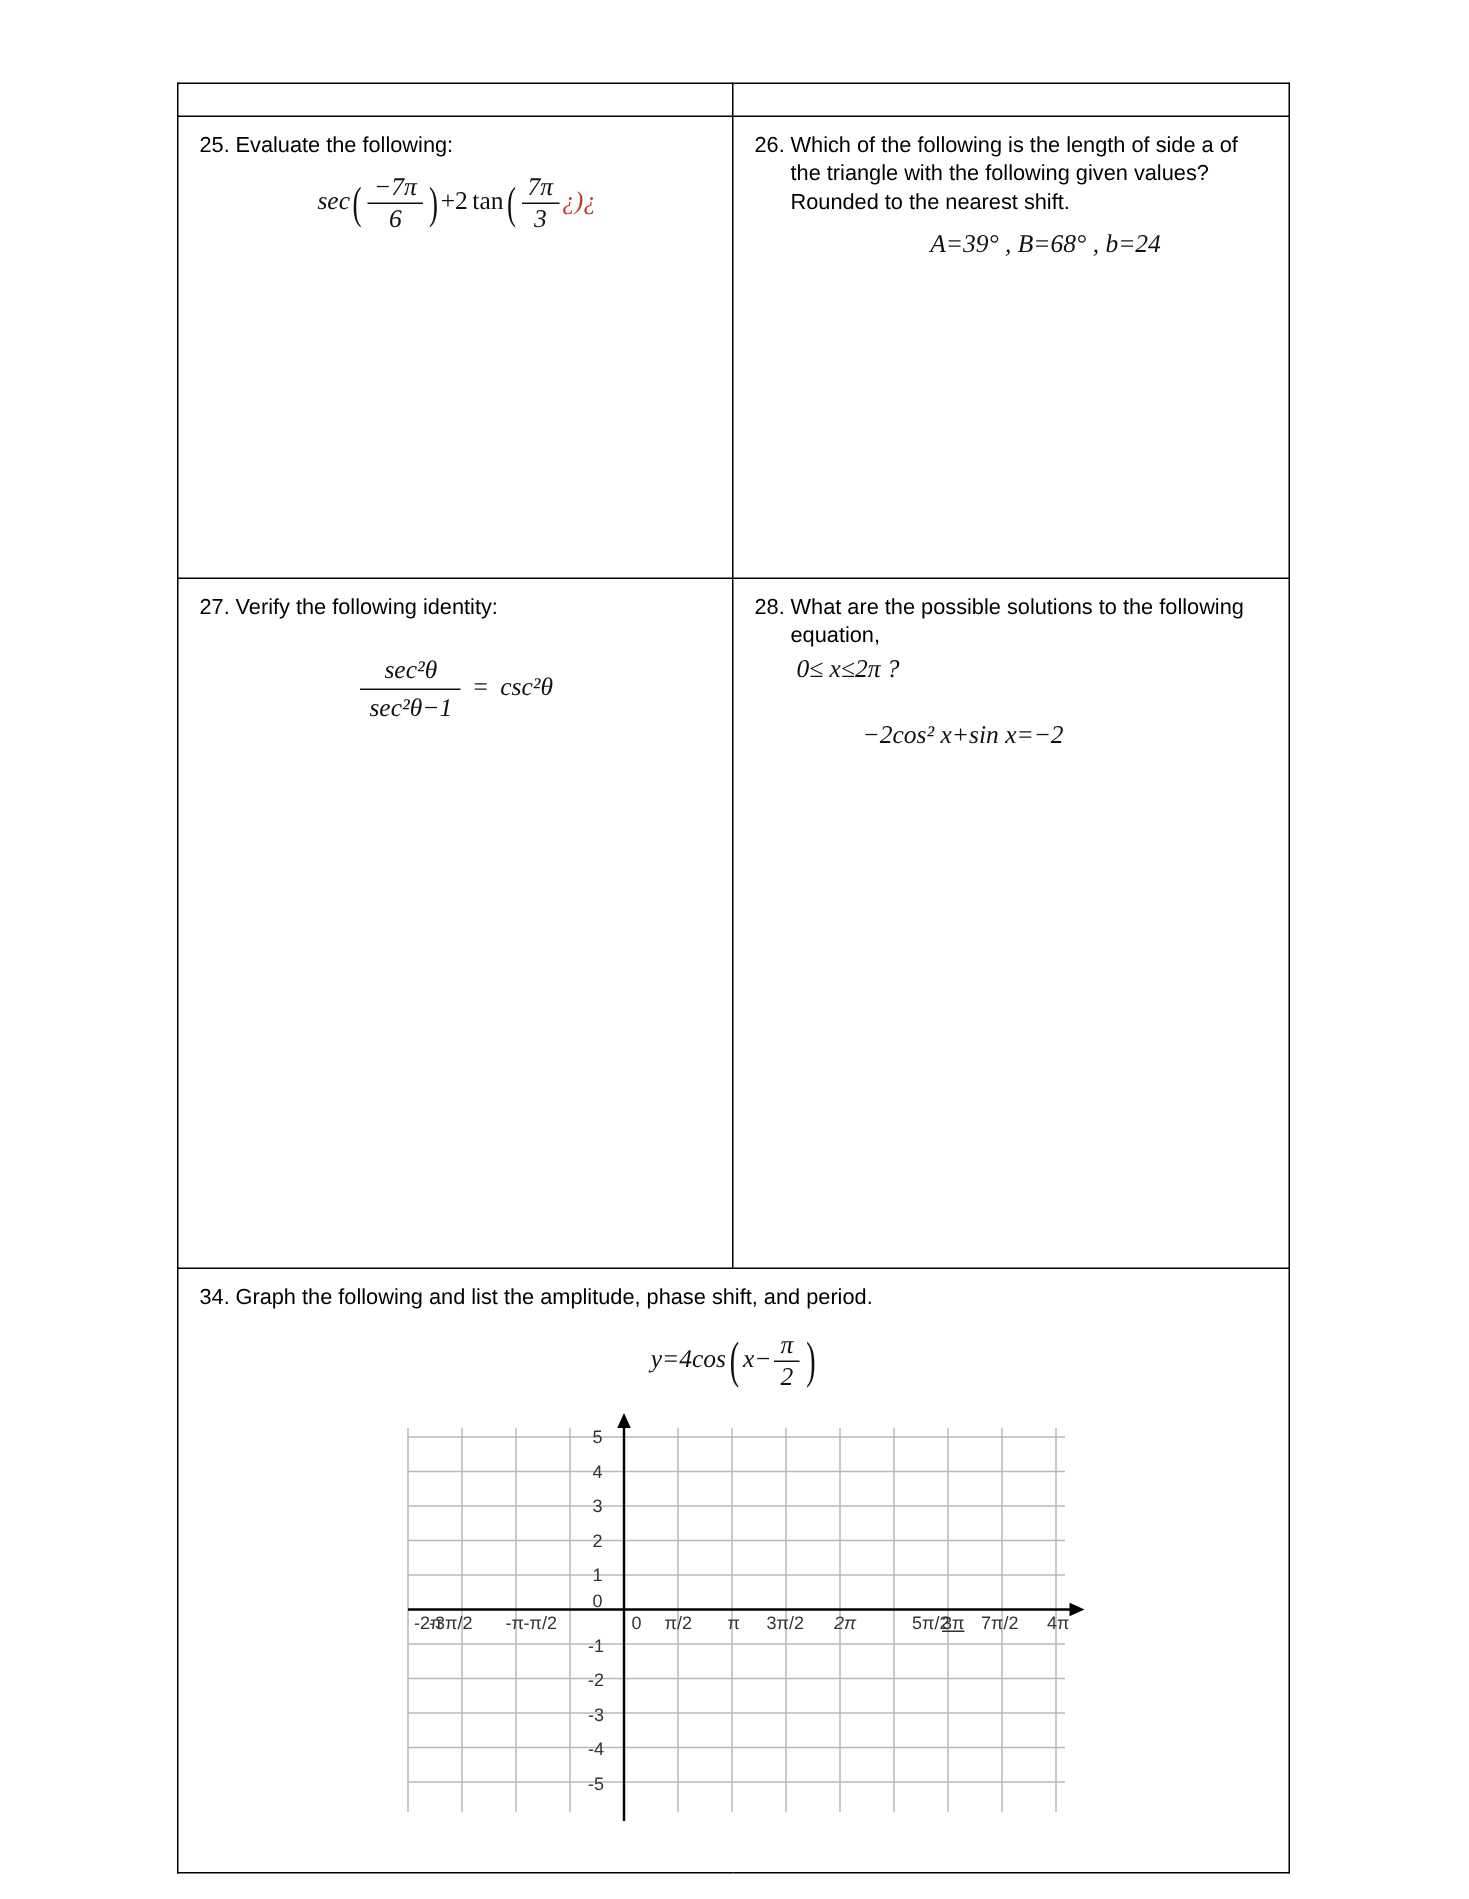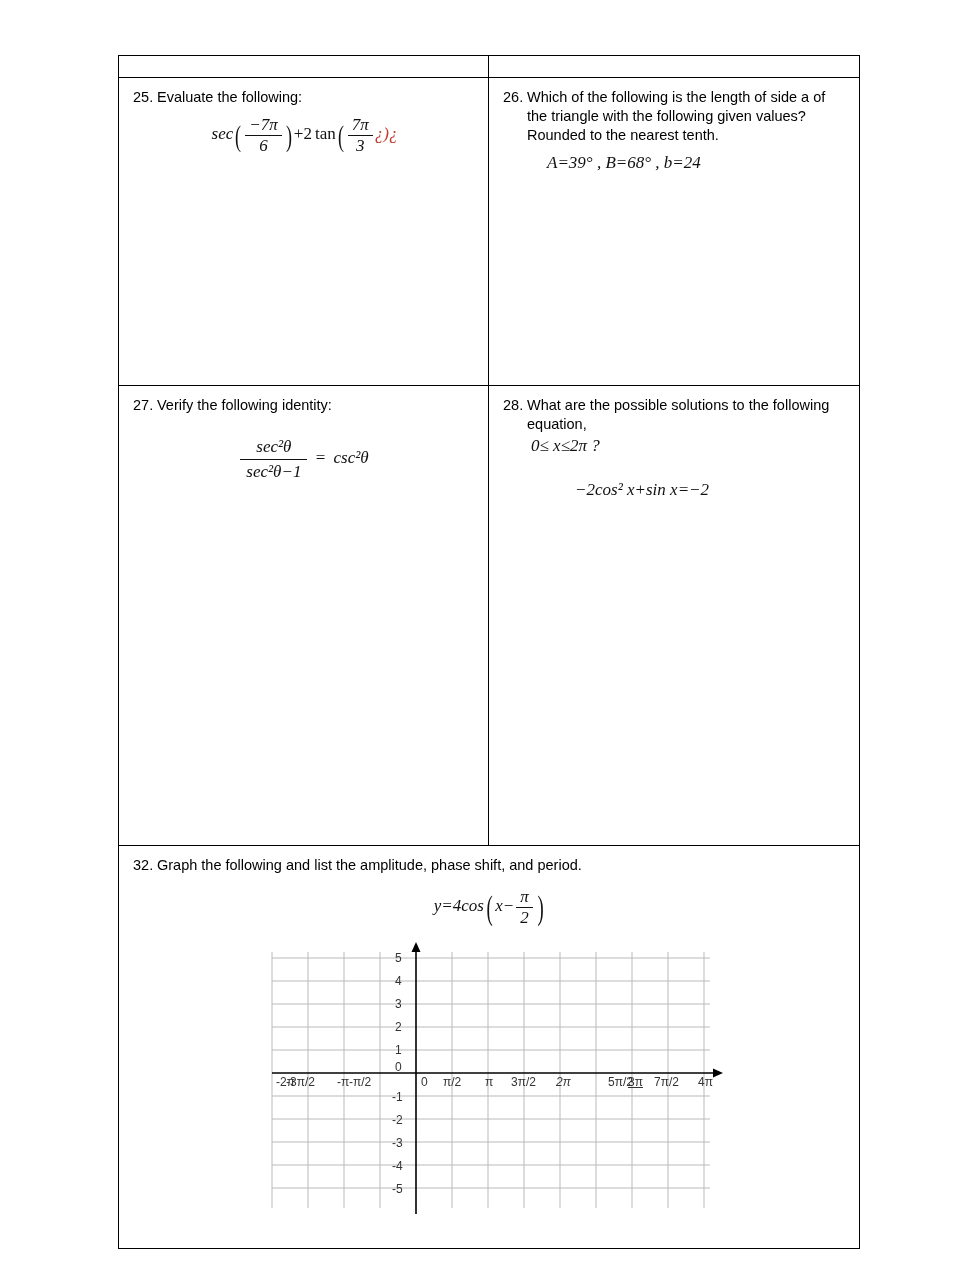--- a/index.html
+++ b/index.html
@@ -80,21 +80,21 @@
   .paren-big {
     display: inline-block;
     font-size: 30px;
     font-style: normal;
     vertical-align: middle;
     transform: scaleX(0.6);
     line-height: 1;
   }
 
   .math-center { text-align: center; margin-top: 10px; }
-  .math-indent { margin-left: 44px; margin-top: 8px; }
+  .math-indent { margin-left: 44px; margin-top: 8px; text-align: center; }
 
   
   #q25-expr { margin-top: 8px; text-align: center; }
 
   
   #q27-expr { margin-top: 22px; text-align: center; }
   .fracbig {
     display: inline-block;
     vertical-align: middle;
     text-align: center;
@@ -145,21 +145,21 @@
               <span class="qnum">25.</span><span class="qtext">Evaluate the following:</span>
             </div>
             <div id="q25-expr" class="math">
               <span>sec</span><span class="paren-big">(</span><span class="frac"><span class="num">−7π</span><span class="den">6</span></span><span class="paren-big">)</span><span class="up">+2</span><span class="up" style="margin-left:3px">tan</span><span class="paren-big">(</span><span class="frac"><span class="num">7π</span><span class="den">3</span></span><span class="red">¿)¿</span>
             </div>
           </div>
         </td>
         <td>
           <div class="cell-inner">
             <div>
-              <span class="qnum">26.</span><span class="qtext"><span>Which of the following is the length of</span> <span>side a of the triangle with the following</span> <span>given values? Rounded to the nearest</span> <span>tenth.</span></span>
+              <span class="qnum">26.</span><span class="qtext"><span>Which of the following is the length of</span> <span>side a of the triangle with the following</span> <span>given values? Rounded to the nearest</span> <span>shift.</span></span>
             </div>
             <div class="math math-indent">A=39° , B=68° , b=24</div>
           </div>
         </td>
       </tr>
 
       <tr>
         <td style="height:459px">
           <div class="cell-inner">
             <div>
@@ -183,21 +183,21 @@
             <div class="math" style="margin-left:28px; margin-top:2px">0≤ x≤2π ?</div>
             <div class="math" style="margin-left:72px; margin-top:24px">−2cos² x+sin x=−2</div>
           </div>
         </td>
       </tr>
 
       <tr>
         <td colspan="2" style="height:360px">
           <div class="cell-inner">
             <div>
-              <span class="qnum">32.</span><span class="qtext">Graph the following and list the amplitude, phase shift, and period.</span>
+              <span class="qnum">34.</span><span class="qtext">Graph the following and list the amplitude, phase shift, and period.</span>
             </div>
             <div class="math math-center" style="margin-top:12px">
               <span>y=4cos</span><span style="display:inline-block;font-size:34px;font-style:normal;transform:scaleX(0.55);vertical-align:middle;line-height:1">(</span><span>x−</span><span class="frac"><span class="num">π</span><span class="den">2</span></span><span style="display:inline-block;font-size:34px;font-style:normal;transform:scaleX(0.55);vertical-align:middle;line-height:1">)</span>
             </div>
 
             <div class="graph-wrap">
               <svg width="470" height="280" viewBox="0 0 470 280">
 
                 <g stroke="#b9b9b9" stroke-width="1">
                   <line x1="17" y1="10" x2="17" y2="266"></line>

